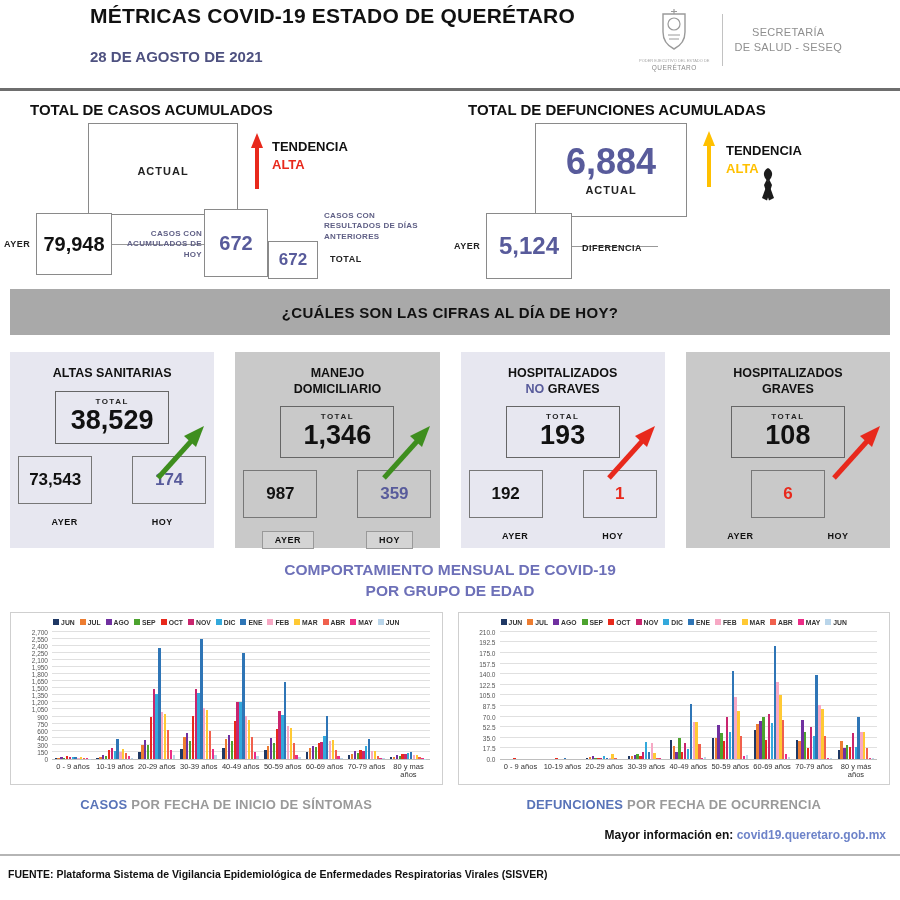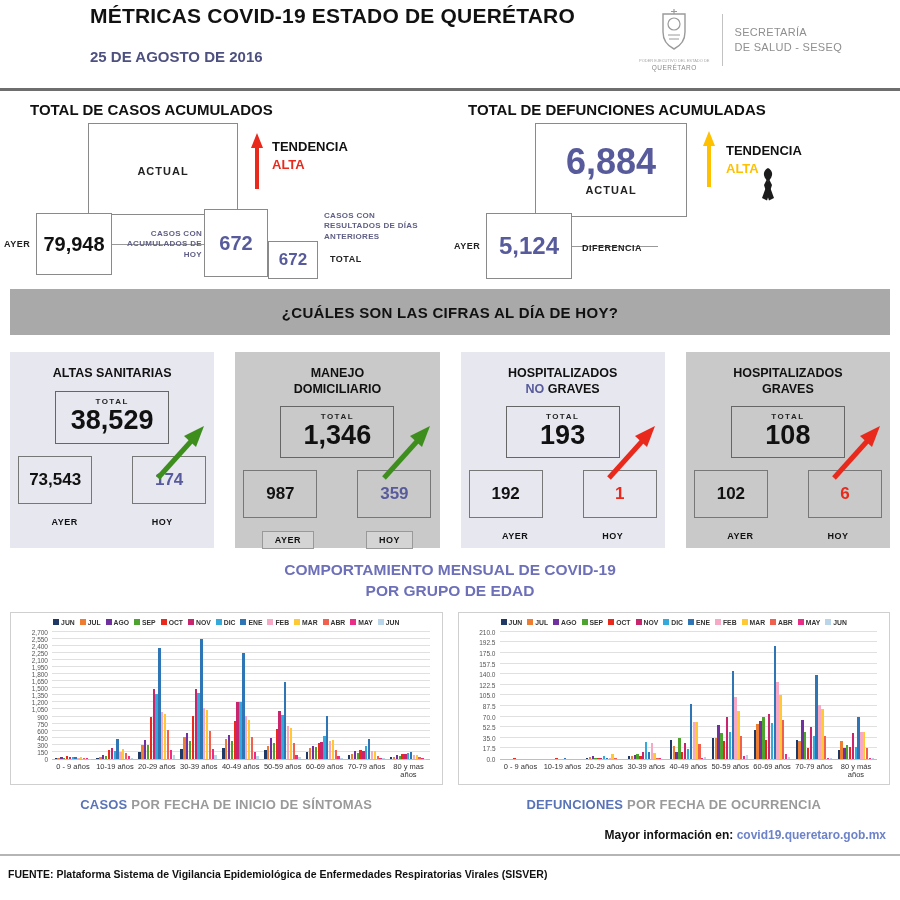--- a/index.html
+++ b/index.html
@@ -4,21 +4,21 @@
 <title>Métricas COVID-19 Estado de Querétaro</title>
 <style>
   * { margin:0; padding:0; box-sizing:border-box; }
   html,body { background:#fff; }
   body { width:900px; height:900px; font-family:"Liberation Sans", sans-serif; color:#1a1a1a; overflow:hidden; }
 
   
   .header { position:relative; height:88px; }
   .main-title { position:absolute; left:90px; top:4px; font-size:21px; font-weight:bold; letter-spacing:.2px; color:#111; }
   .date-line { position:absolute; left:90px; top:48px; font-size:15px; font-weight:bold; color:#4e5180; }
-  .logo-block { position:absolute; right:58px; top:8px; display:flex; align-items:center; gap:12px; }
+  .logo-block { position:absolute; right:58px; top:8px; display:flex; align-items:center; gap:12px;text-align:center; }
   .crest { display:flex; flex-direction:column; align-items:center; }
   .crest-caption { font-size:6.5px; color:#8a8a8a; letter-spacing:.5px; margin-top:1px; }
   .crest-caption2 { font-size:4px; color:#a8a8a8; margin-top:2px; }
   .logo-divider { width:1px; height:52px; background:#c2c2c2; }
   .agency { font-size:11px; color:#8f8f8f; line-height:1.35; letter-spacing:.3px; }
   .header-rule { border:none; border-top:3px solid #6e6e6e; margin:0; }
 
   
   .summary { display:flex; height:198px; }
   .panel { position:relative; flex:1; }
@@ -90,21 +90,21 @@
   .info-line { margin:16px 14px 0; text-align:right; font-size:12px; font-weight:bold; color:#111; }
   .info-link { color:#6d83c9; text-decoration:none; font-weight:bold; }
   .footer-rule { border:none; border-top:2px solid #b5b5b5; margin:12px 0 0; }
   .fuente { margin:12px 0 0 8px; font-size:10.5px; font-weight:bold; color:#111; }
 </style>
 </head>
 <body>
 
 <div class="header">
   <div class="main-title">MÉTRICAS COVID-19 ESTADO DE QUERÉTARO</div>
-  <div class="date-line">25 DE AGOSTO DE 2016</div>
+  <div class="date-line">28 DE AGOSTO DE 2021</div>
   <div class="logo-block">
     <div class="crest">
       <span>
         <svg width="38" height="44" viewBox="0 0 38 44">
           <path d="M8 6 H30 V24 C30 33 25 38 19 41 C13 38 8 33 8 24 Z" fill="none" stroke="#9a9a9a" stroke-width="1.4"></path>
           <circle cx="19" cy="16" r="6" fill="none" stroke="#9a9a9a" stroke-width="1.2"></circle>
           <path d="M19 1 L19 6 M16 3.5 L22 3.5" stroke="#9a9a9a" stroke-width="1.2"></path>
           <path d="M13 27 H25 M14 31 H24" stroke="#9a9a9a" stroke-width="1"></path>
         </svg>
       </span>
@@ -259,21 +259,20 @@
       <div class="total-lab">TOTAL</div>
       <div class="total-num">108</div>
     </div>
     <span class="card-arrow">
       <svg width="52" height="58" viewBox="0 0 52 58">
           <line x1="4" y1="54" x2="40" y2="14" stroke="#e8291c" stroke-width="5"></line>
           <polygon points="50,2 30,12 42,23" fill="#e8291c"></polygon>
         </svg>
     </span>
     <div class="mini-row">
-      <div class="mini-box">102</div>
       <div class="mini-box red">6</div>
     </div>
     <div class="mini-labels">
       <span class="mini-lab">AYER</span>
       <span class="mini-lab">HOY</span>
     </div>
   </div>
 </div>
 
 <div class="section-title">

